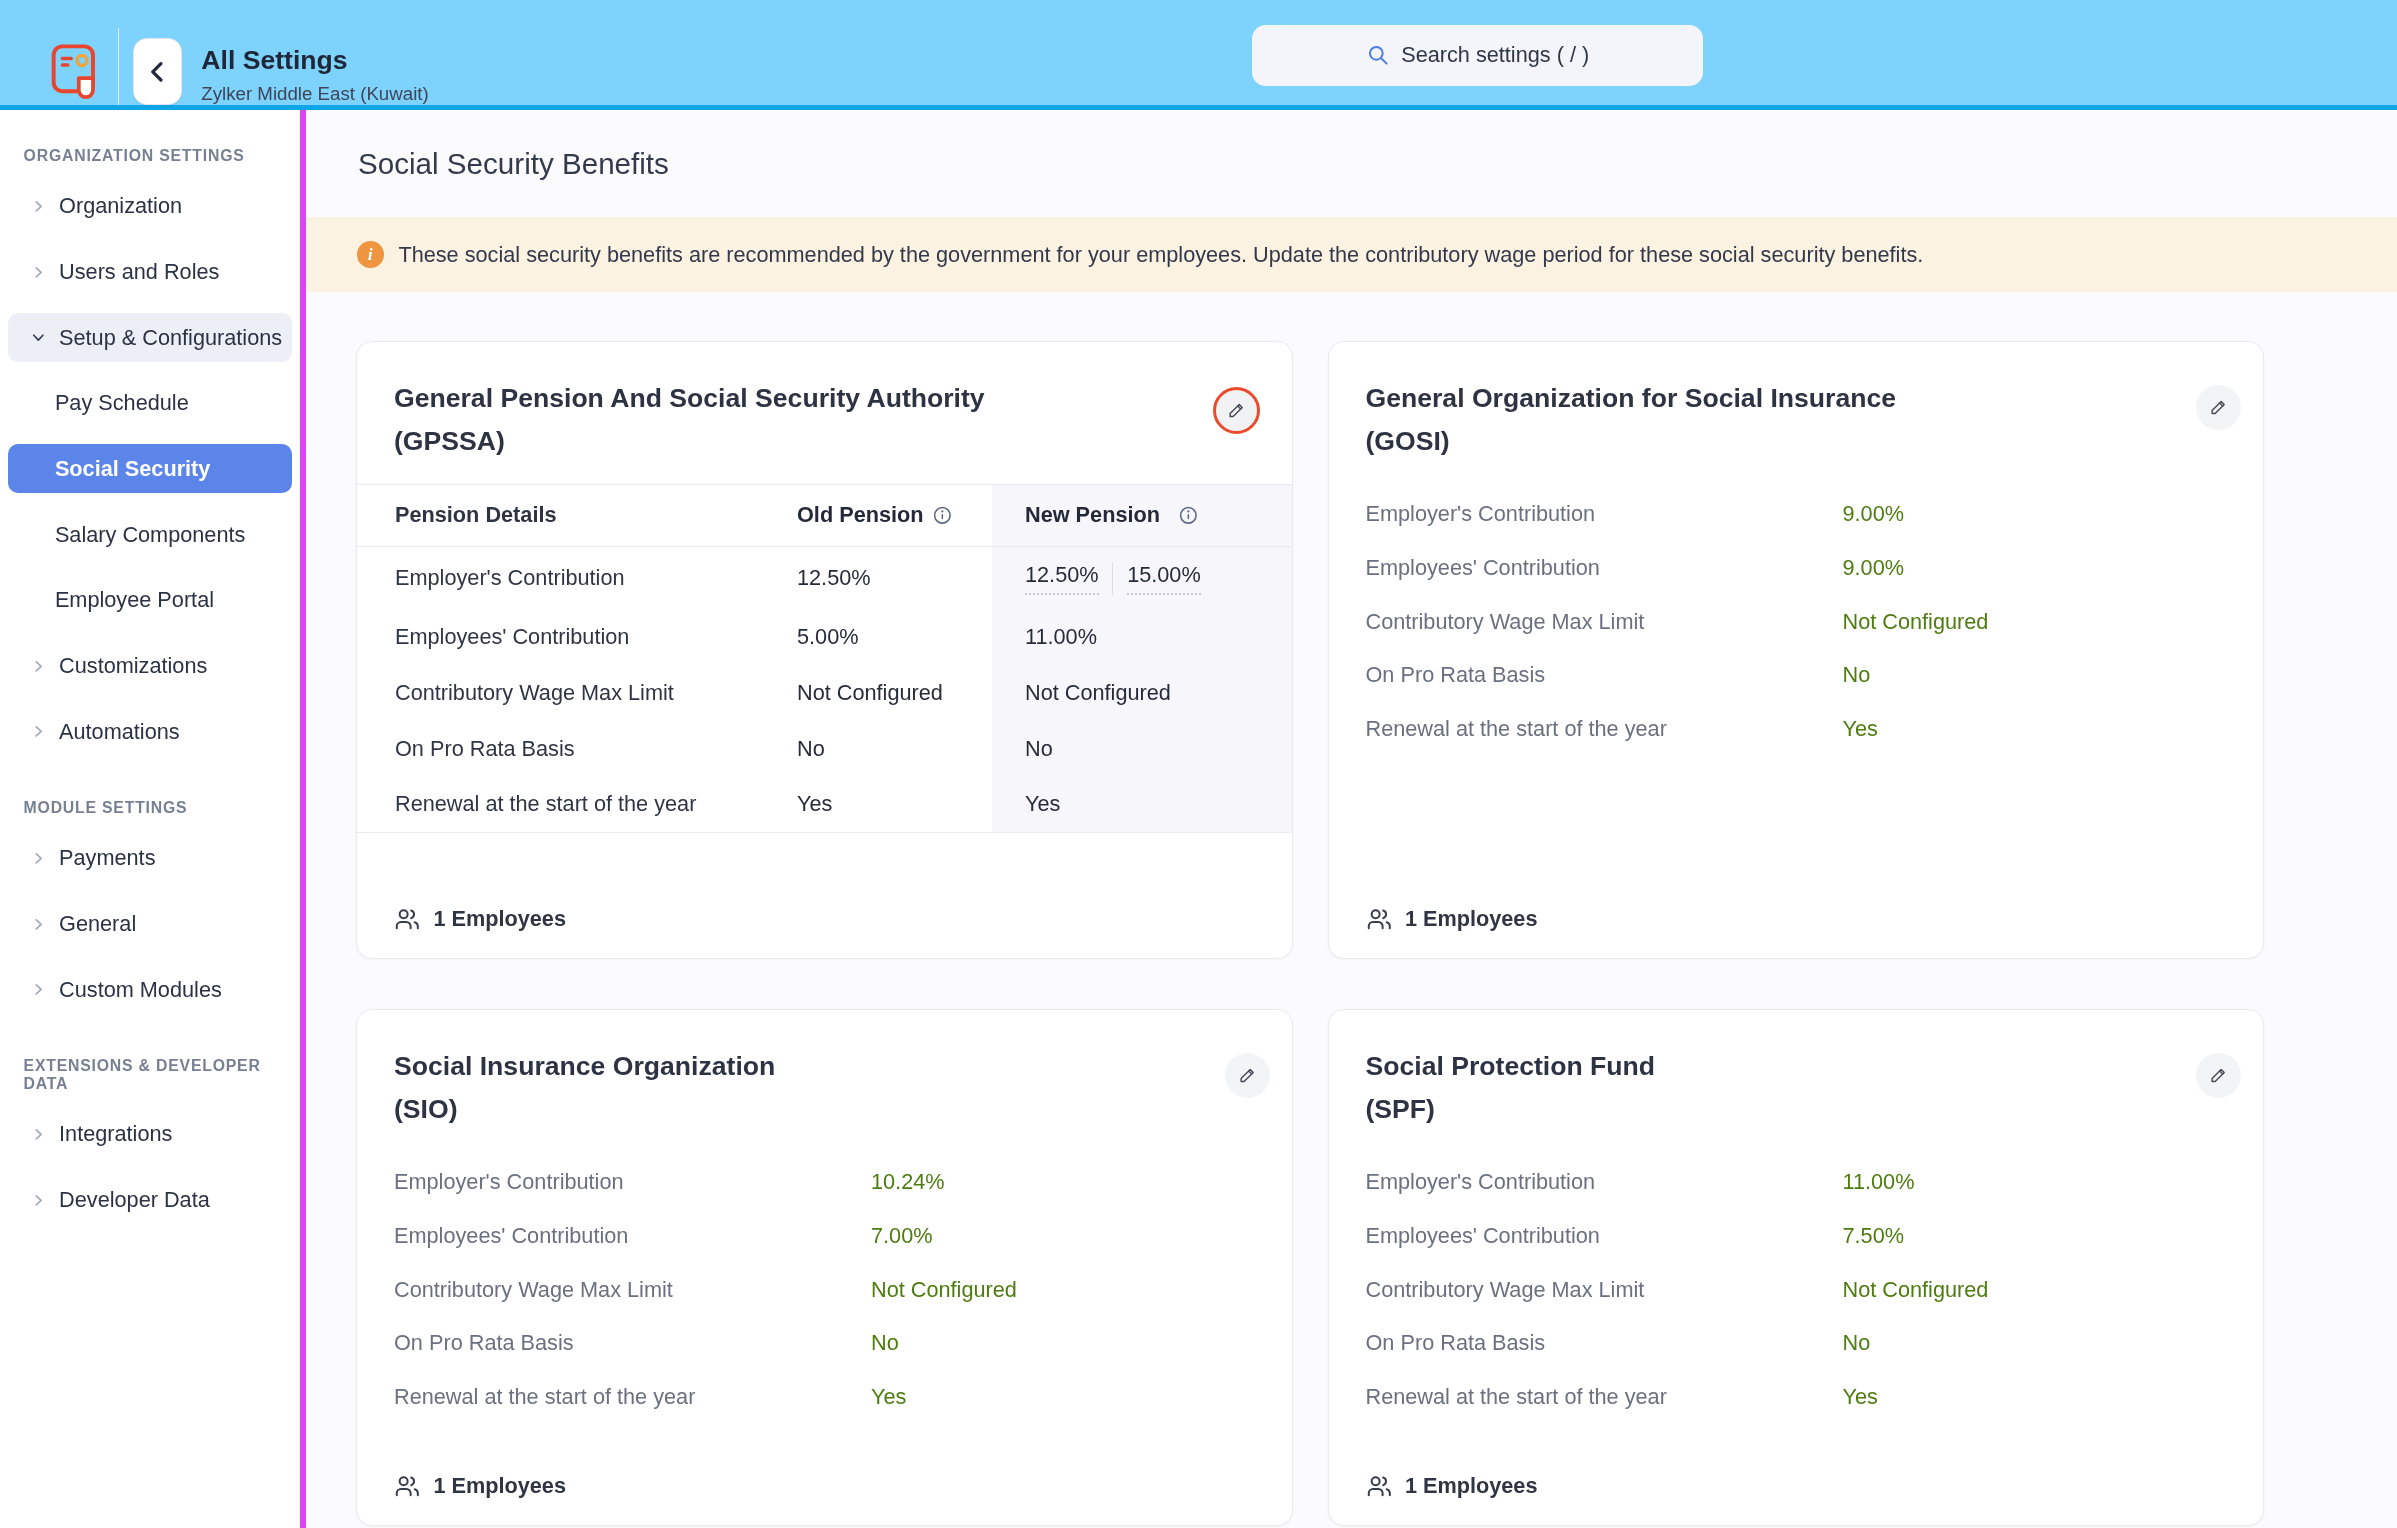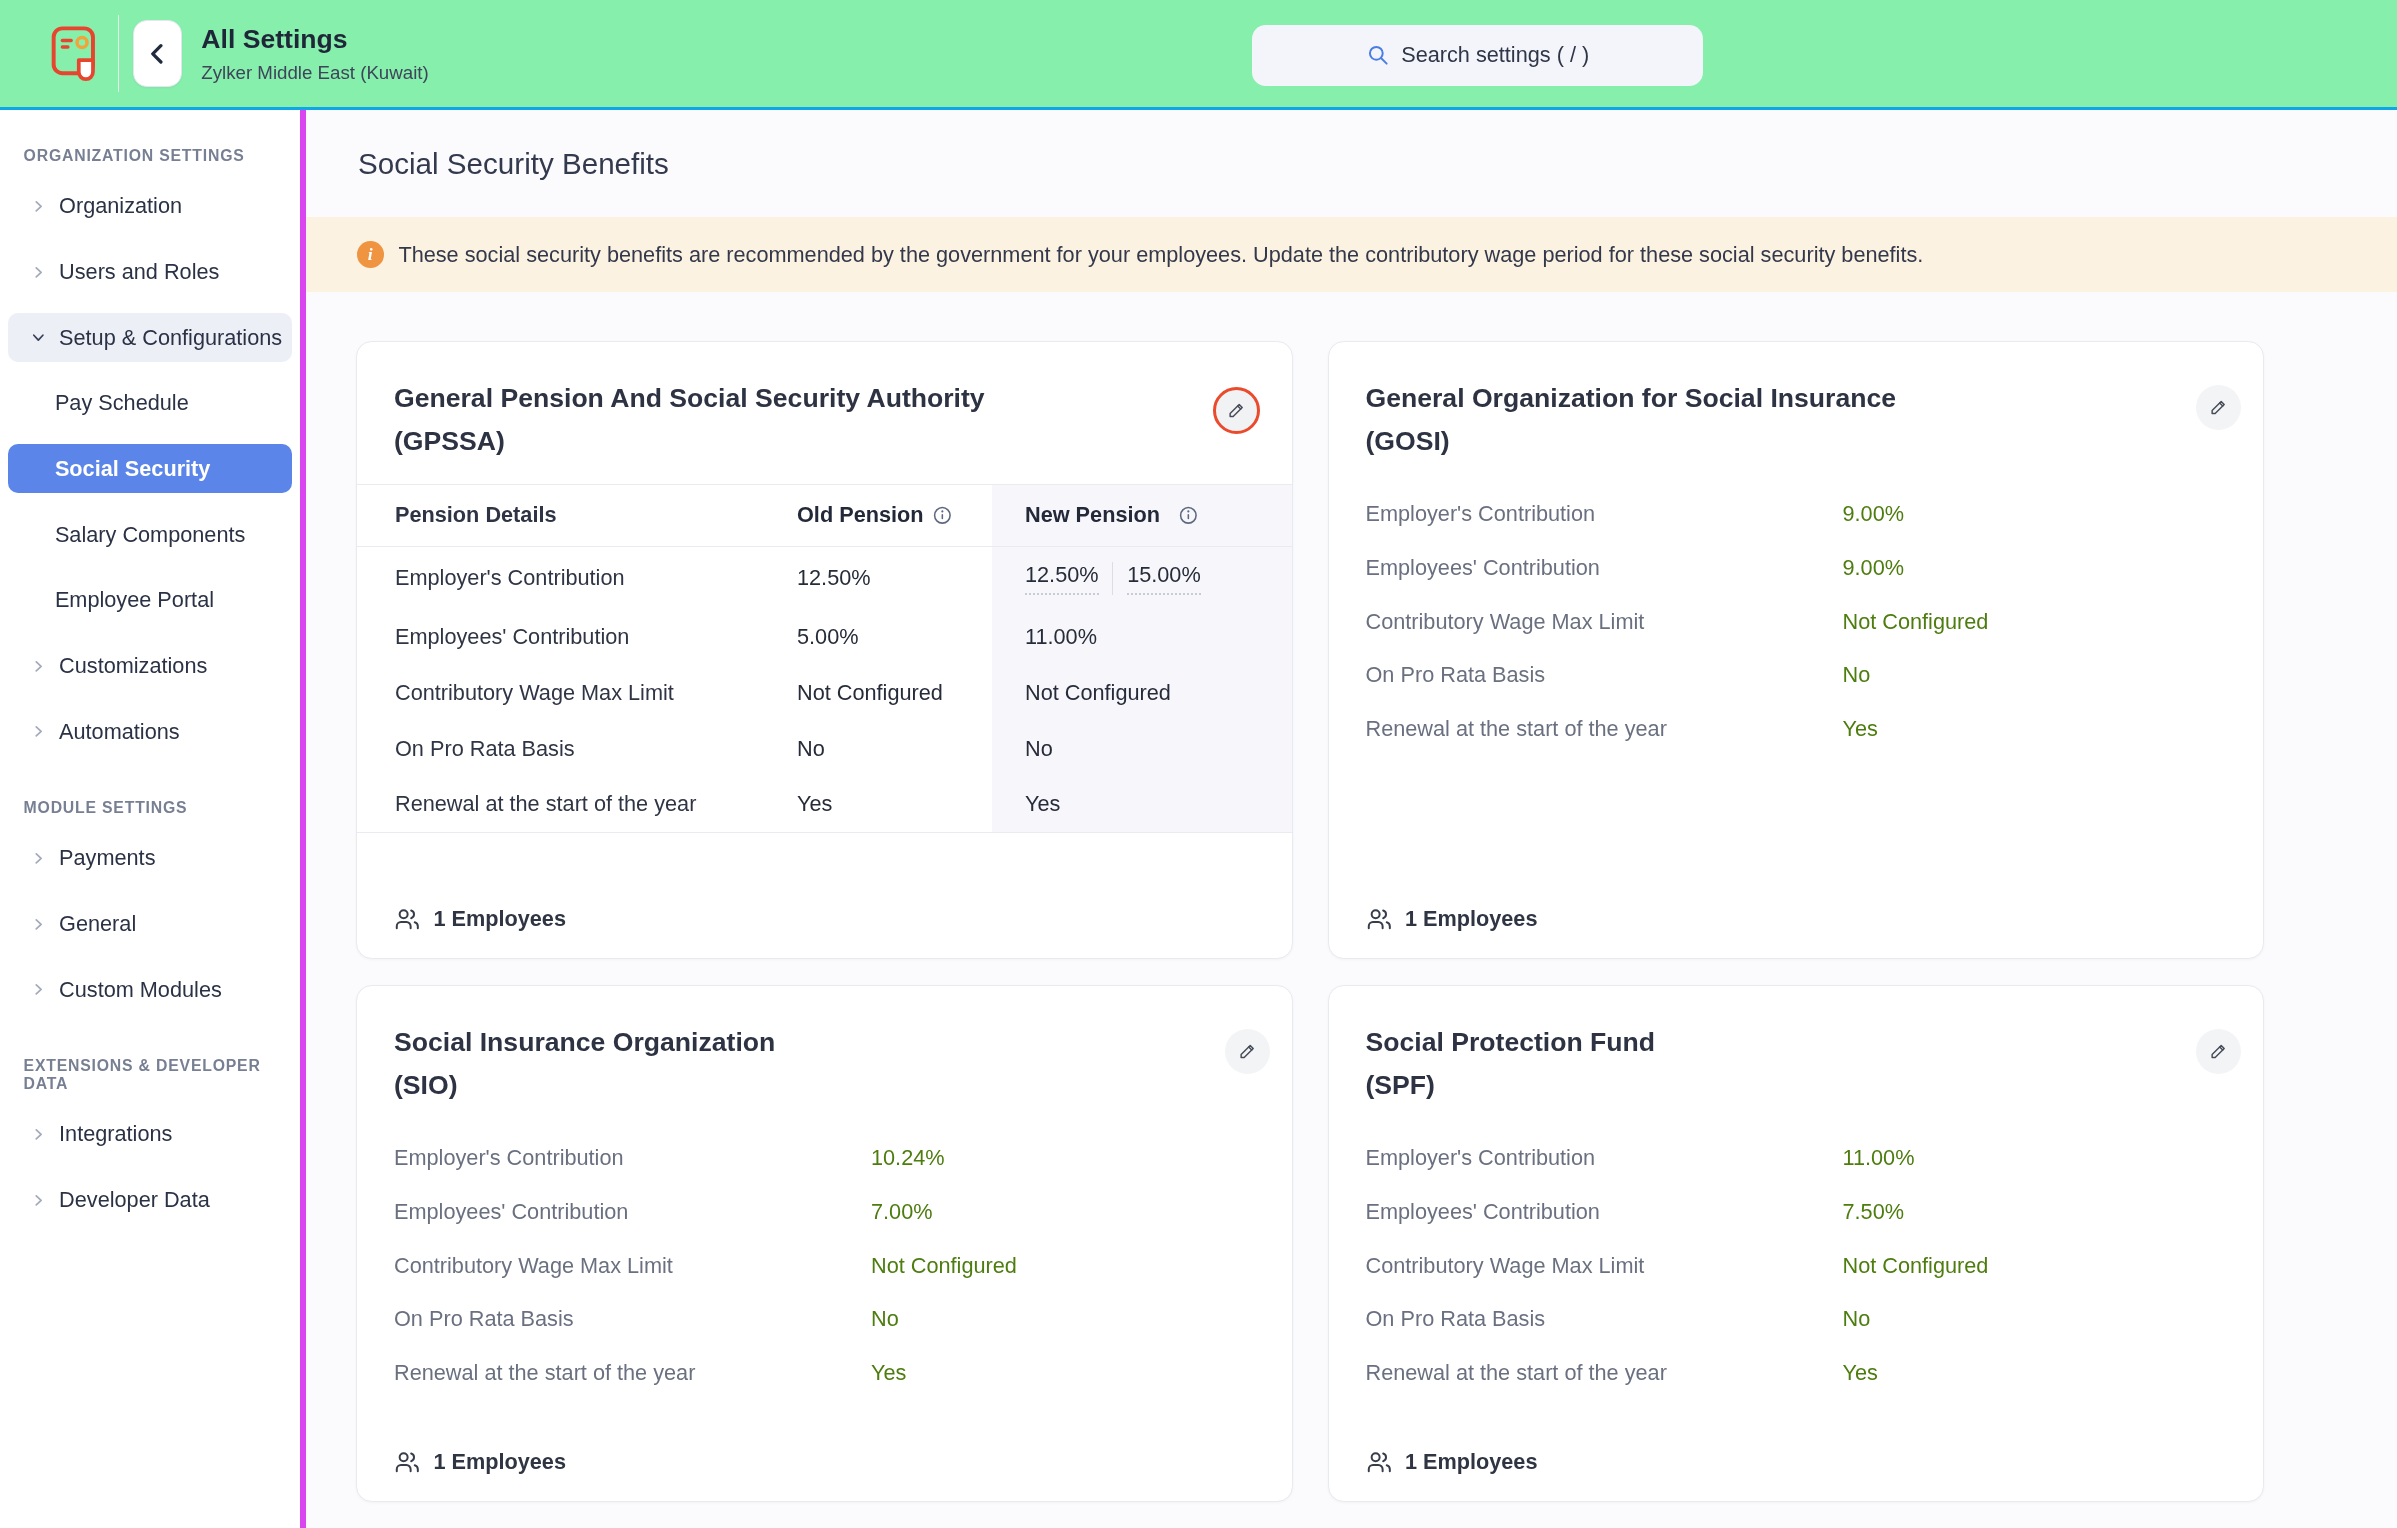--- a/index.html
+++ b/index.html
@@ -1,21 +1,21 @@
 <!DOCTYPE html>
 <html><head>
 <meta charset="utf-8">
 <style>
   * { box-sizing: border-box; margin: 0; padding: 0; }
   html,body { width:2398px; height:1529px; overflow:hidden; }
   body { font-family:"Liberation Sans","DejaVu Sans",sans-serif; background:#FBFBFD; color:#2B3040; }
 
   
-  .app-header { height:110px; background:#86efac; border-bottom:3px solid #0ea5e9;
-    display:flex; align-items:center; position:relative; }
+  .app-header { height:110px; background:#7dd3fc; border-bottom:5px solid #0ea5e9;
+    display:flex; align-items:flex-end; position:relative; }
   .logo { width:61px; height:67px; margin-left:45px; display:flex; align-items:center; justify-content:center; cursor:pointer; }
   .hdr-divider { width:1px; height:77px; background:#E7E9F0; margin:0 13.8px 0 11.8px; }
   .back-btn { width:49px; height:67px; border:1px solid #E4E7EF; background:#fff; border-radius:13.8px;
     display:flex; align-items:center; justify-content:center; cursor:pointer; box-shadow:0 1px 2px rgba(20,30,60,.05); }
   .hdr-titles { margin-left:19.7px; }
   .hdr-title { font-size:26.6px; font-weight:700; color:#1F2638; line-height:33px; }
   .hdr-subtitle { font-size:18.7px; color:#3E4559; margin-top:5.9px; }
   .search-box { position:absolute; left:1252px; top:24.6px; width:451px; height:61px; background:#F3F5FA;
     border-radius:13.8px; display:flex; align-items:center; justify-content:center; gap:11.8px; cursor:text; }
   .search-box span { font-size:21.7px; color:#2F3648; }
@@ -33,21 +33,21 @@
   .nav-item.active { background:#5B85E8; color:#fff; font-weight:700; }
 
   
   .main { flex:1; position:relative; }
   .page-title { font-size:29.6px; font-weight:500; color:#343A4E; margin:37px 0 0 52px; }
   .banner { margin-top:36px; height:75px; background:#FBF2E2; display:flex; align-items:center; gap:14.8px; padding-left:51px; }
   .info-badge { width:26.6px; height:26.6px; border-radius:50%; background:#EF9440; color:#fff; flex-shrink:0;
     display:flex; align-items:center; justify-content:center; font-size:17.7px; font-weight:700; font-style:italic; font-family:"Liberation Serif",serif; }
   .banner-text { font-size:21.7px; color:#33384A; }
 
-  .cards { margin:49px 134px 11px 50px; display:grid; grid-template-columns:1fr 1fr; grid-template-rows:618px 517px; gap:26px 35px; }
+  .cards { margin:49px 134px 11px 50px; display:grid; grid-template-columns:1fr 1fr; grid-template-rows:618px 517px; gap:50px 35px; }
   .card { background:#fff; border:1px solid #E9EAEF; border-radius:15.8px; position:relative;
     display:flex; flex-direction:column; box-shadow:0 1px 3px rgba(16,24,40,.04); }
   .card-head { padding:35px 118px 0 37px; }
   .card-title { font-size:26.6px; line-height:43px; font-weight:600; color:#2E3343; }
   .card-title span { display:block; }
   .edit-btn { position:absolute; top:43px; right:21.7px; width:45px; height:45px; border-radius:50%;
     background:#F3F4F6; border:none; display:flex; align-items:center; justify-content:center; cursor:pointer; }
   .edit-btn.ring { top:45px; right:31.5px; width:47px; height:47px; border:3.9px solid #EB4B2D; background:#F1F2F4; }
 
   

